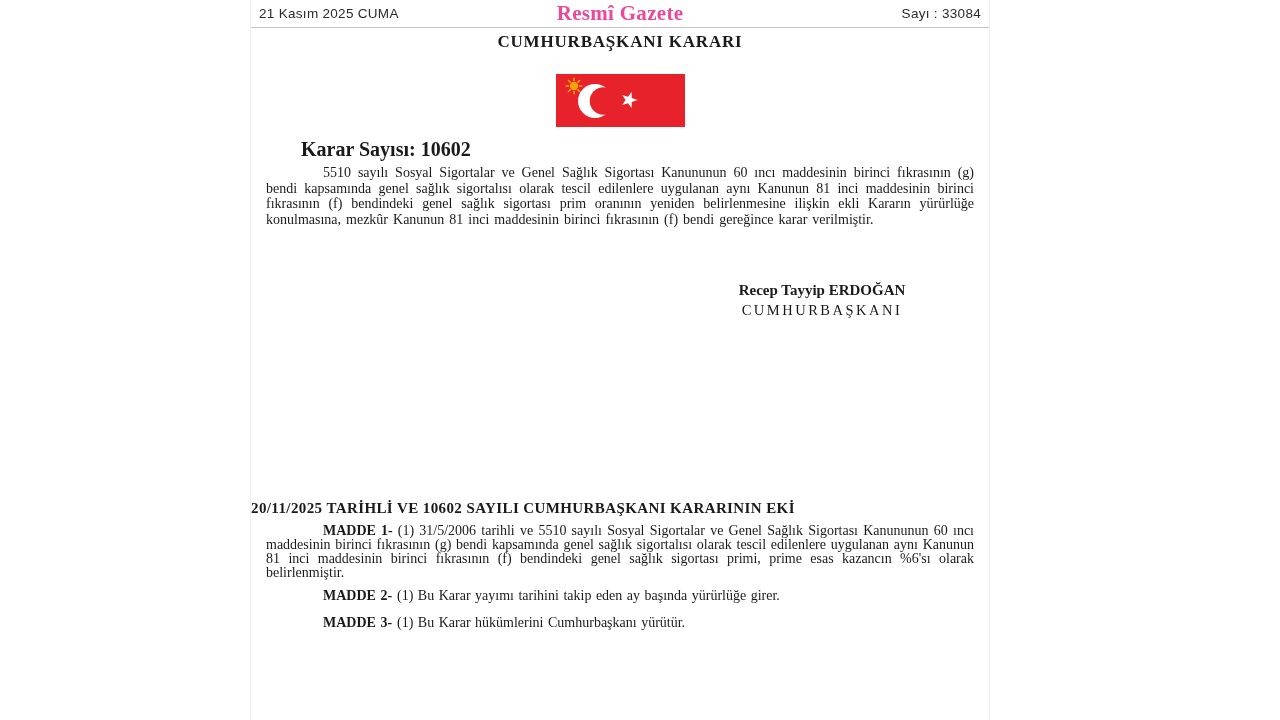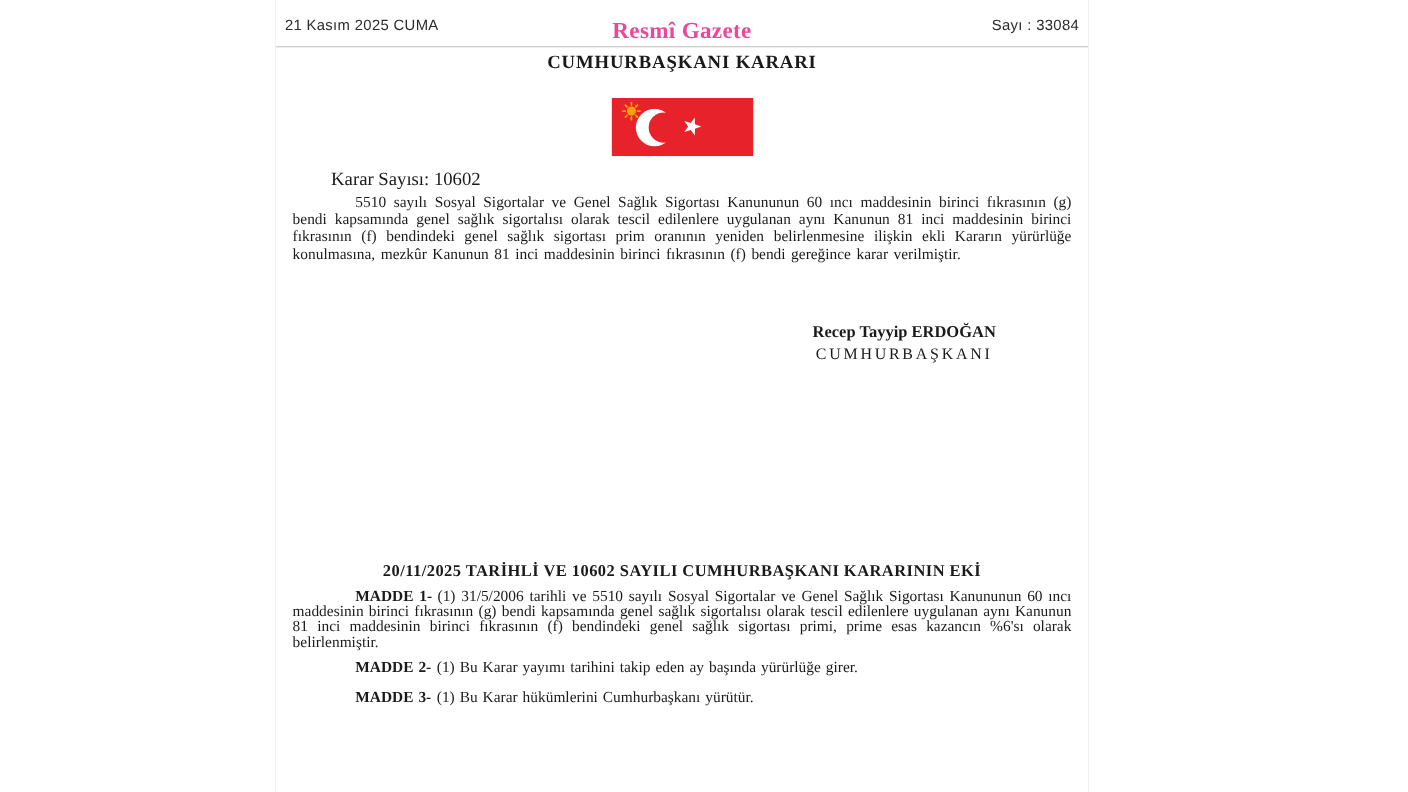--- a/index.html
+++ b/index.html
@@ -14,24 +14,24 @@
     border-left: 1px solid #f1f1f1;
     border-right: 1px solid #efefef;
   }
 
   
   .masthead {
     position: relative;
     height: 28px;
     border-bottom: 1.5px solid #c4c4c4;
     display: flex;
+    align-items: center;
     justify-content: space-between;
     padding: 0 8px;
     font-family: "Liberation Sans", sans-serif;
-    margin-top: 15px;
   }
   .masthead-date, .masthead-issue {
     font-size: 13.5px;
     color: #2b2b2b;
     letter-spacing: 0.3px;
   }
   .masthead-title {
     position: absolute;
     left: 50%; top: 48%;
     transform: translate(-50%, -50%);
@@ -52,22 +52,22 @@
   }
 
   .flag-wrap {
     width: 129px;
     margin: 22px auto 0 auto;
     line-height: 0;
   }
 
   .decision-no {
     margin: 11px 0 0 50px;
-    font-weight: normal;
-    font-size: 17px;
+    font-weight: bold;
+    font-size: 20px;
   }
 
   .decree-body {
     margin-top: 4px;
     padding: 0 15px;
     text-align: justify;
     text-indent: 57px;
     font-size: 14px;
     line-height: 15.5px;
     word-spacing: 1.5px;
@@ -91,21 +91,21 @@
   }
   .signature-title {
     margin-top: 3px;
     font-size: 14.5px;
     letter-spacing: 2.5px;
     white-space: nowrap;
   }
 
   .annex-heading {
     margin-top: 181px;
-    text-align: center;
+    text-align: left;
     font-weight: bold;
     font-size: 15px;
     line-height: 17.5px;
     letter-spacing: 0.4px;
   }
   .annex-heading .underlined {
     text-decoration: underline;
     text-underline-offset: 2px;
     letter-spacing: 1.2px;
   }

